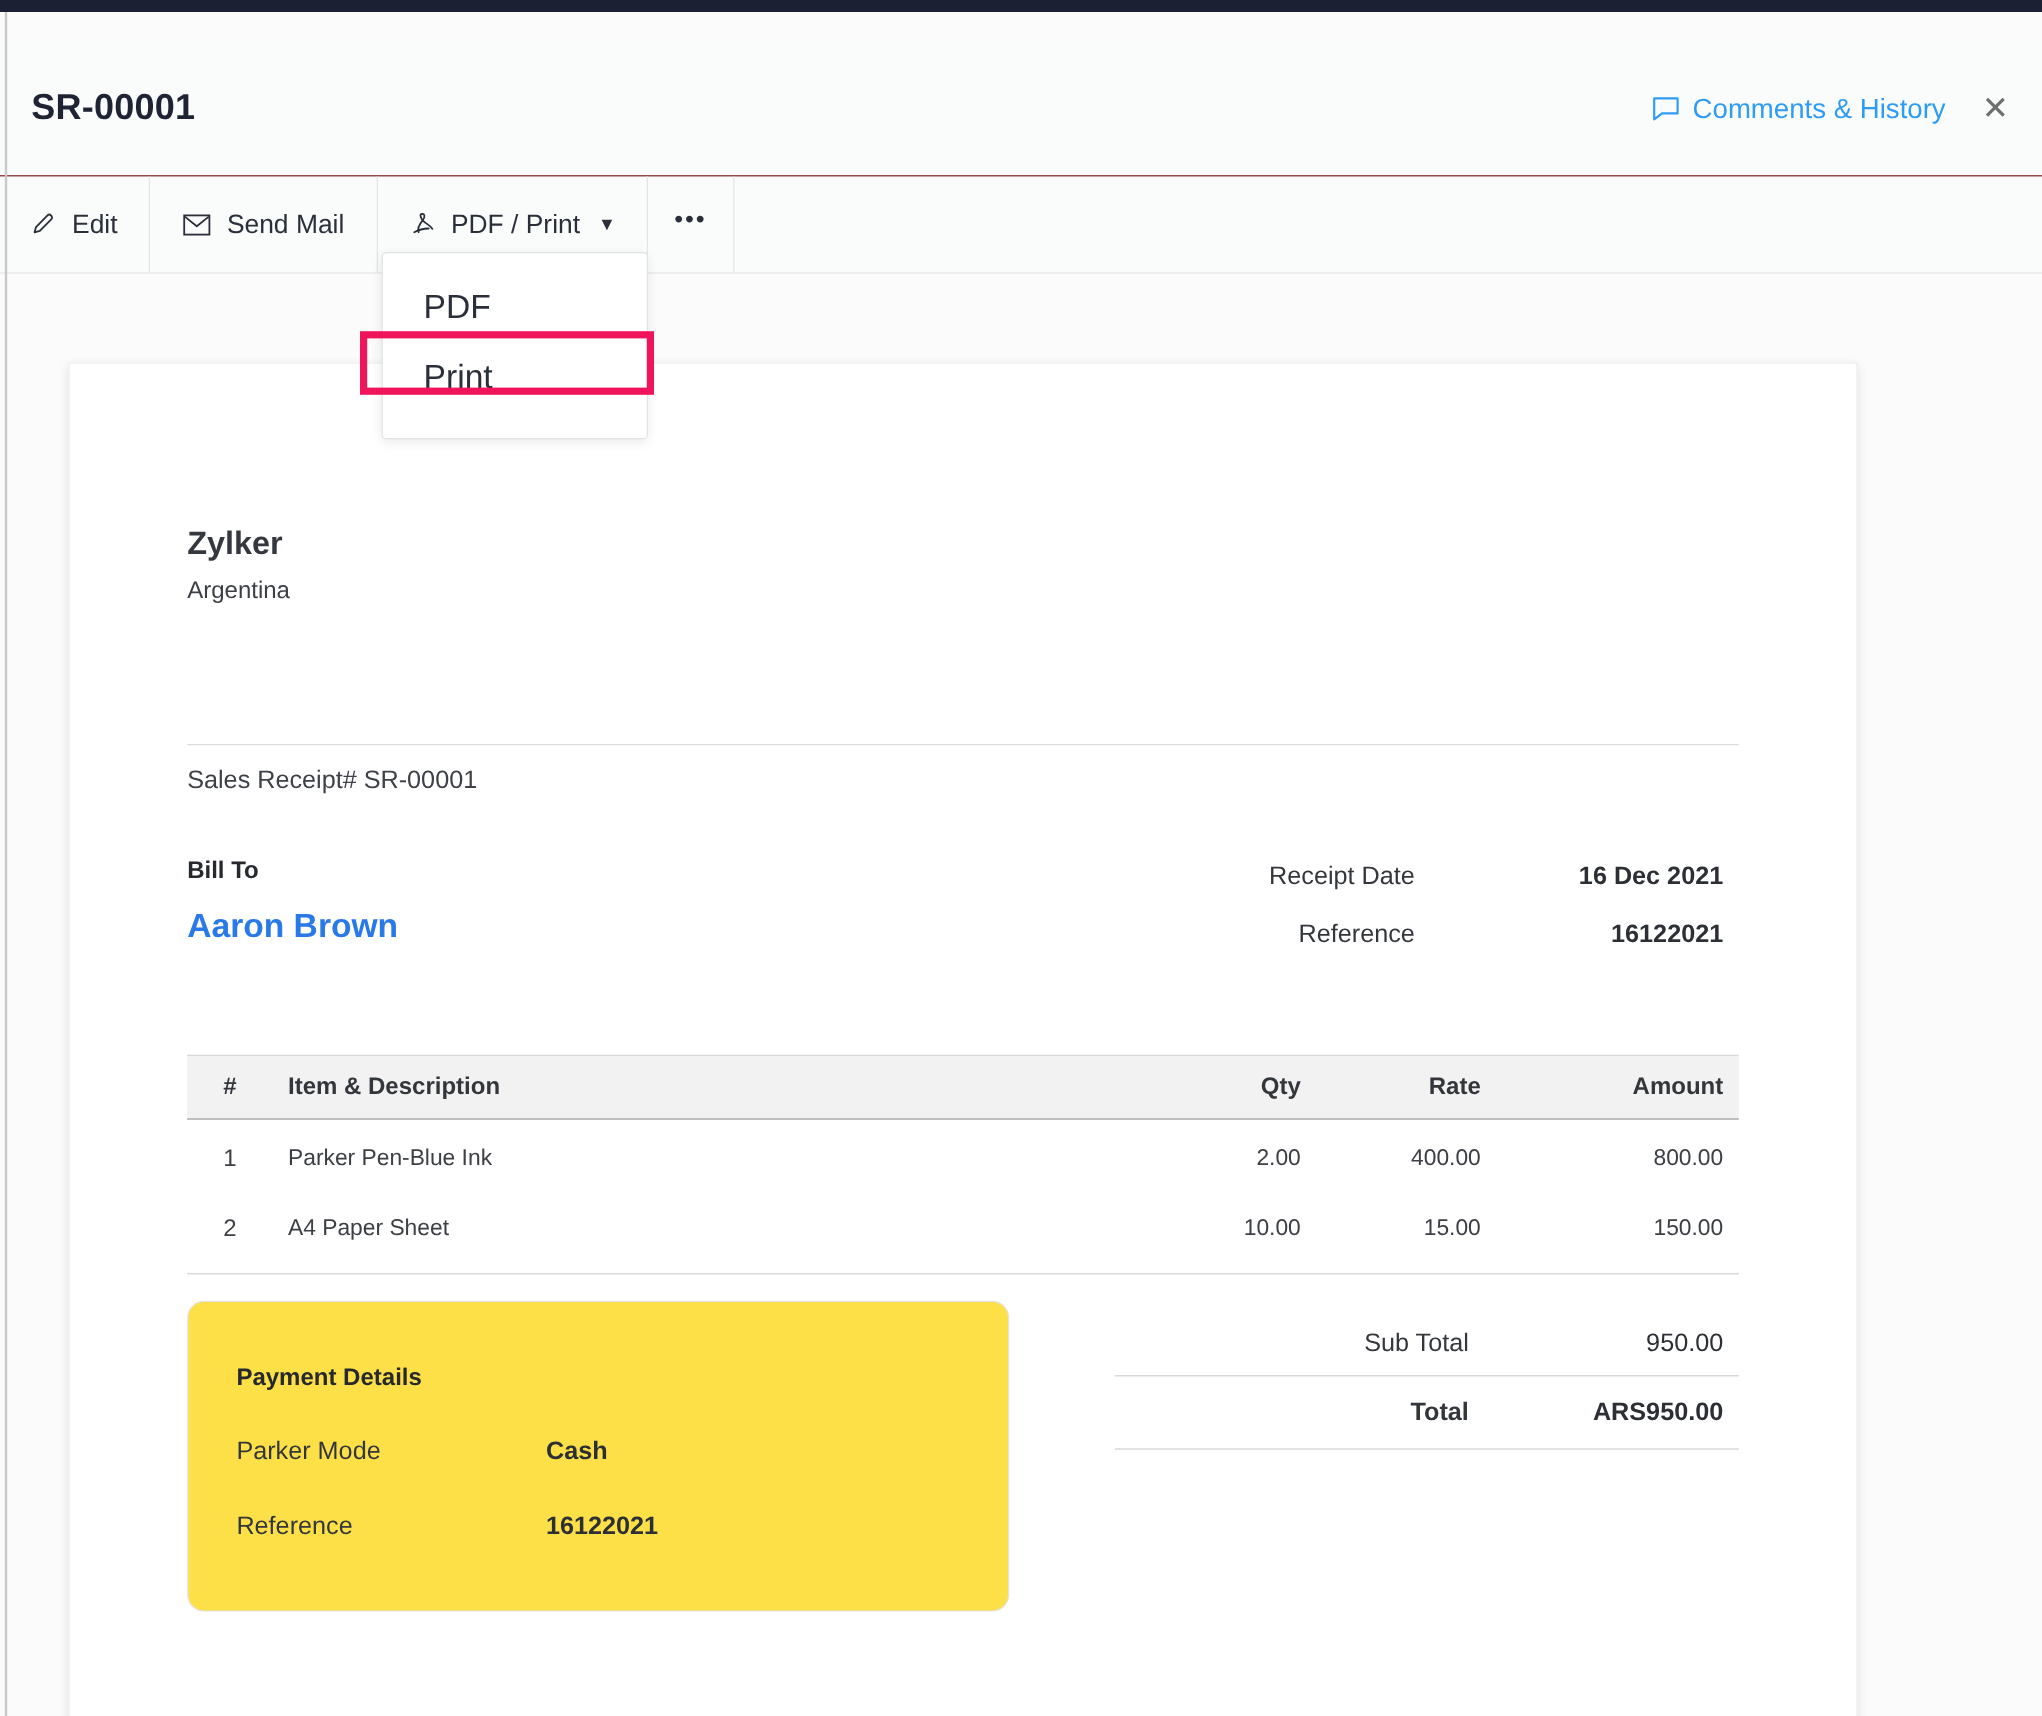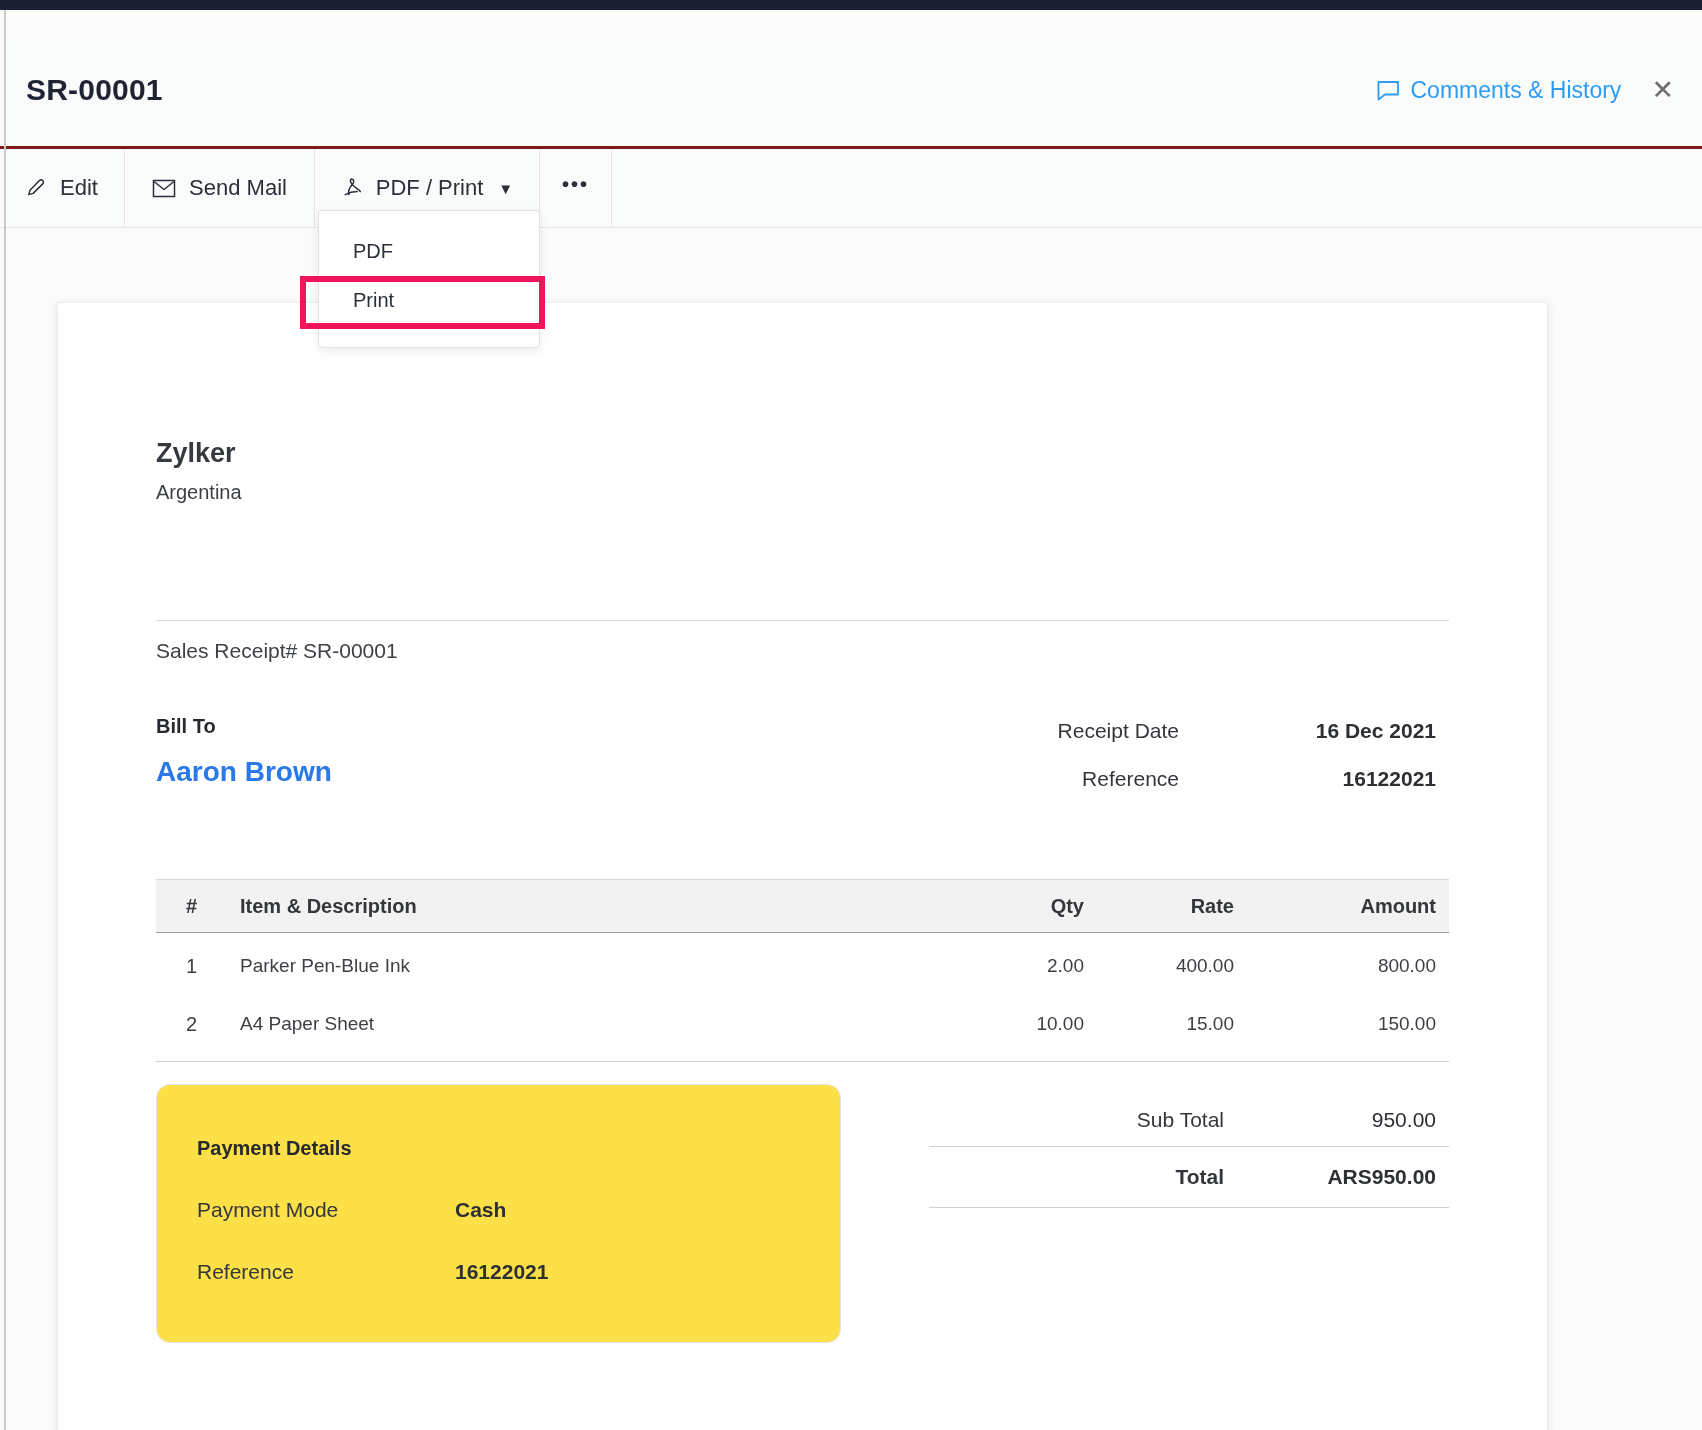--- a/index.html
+++ b/index.html
@@ -21,42 +21,42 @@
   .comments-link {
     display:flex; align-items:center; gap:10px; color:#2e9cf5;
     font-size:23px; cursor:pointer;
   }
   .comments-link svg { display:block; }
   .close-btn { font-size:27px; color:#6e6e6e; cursor:pointer; line-height:1; }
 
   
   .toolbar {
     height:82px; background:#fafbfb; display:flex;
-    border-top:3px solid #7f1d1d; border-bottom:1px solid #e4e4e6;
+    border-top:1px solid #7f1d1d; border-bottom:1px solid #e4e4e6;
   }
   .tb-btn {
     display:flex; align-items:center; justify-content:center; gap:13px;
     border-right:1px solid #e4e4e6; font-size:22px; color:#2b2f3a;
     cursor:pointer; background:transparent; border-top:none; border-bottom:none; border-left:none;
     font-family:"Liberation Sans", sans-serif;
   }
   .tb-btn svg { display:block; }
   .tb-edit { width:125px; }
   .tb-mail { width:190px; }
   .tb-pdf  { width:225px; }
   .tb-more { width:72px; font-size:20px; letter-spacing:2px; font-weight:bold; padding-bottom:8px; }
   .caret { font-size:15px; margin-left:2px; color:#2b2f3a; }
 
   
   .dropdown {
     position:absolute; left:318px; top:210px; width:222px; z-index:20;
     background:#fff; border:1px solid #e2e2e3; border-radius:4px;
     box-shadow:0 3px 10px rgba(0,0,0,.08); padding:16px 0 22px;
   }
-  .dd-item { padding:13px 0 13px 34px; font-size:20px; color:#2b2f3a; cursor:pointer; }
+  .dd-item { padding:13px 0 13px 34px; font-size:28px; color:#2b2f3a; cursor:pointer; }
   .annotation-box {
     position:absolute; left:300px; top:276px; width:245px; height:53px;
     border:6px solid #f0145a; z-index:30; pointer-events:none;
   }
 
   
   .doc-card {
     position:relative; margin:74px 154px 0 57px; min-height:1152px;
     background:#fff; border:1px solid #ececec;
     box-shadow:0 2px 8px rgba(0,0,0,.10);
@@ -222,21 +222,21 @@
             <div class="c-rate">15.00</div>
             <div class="c-amt">150.00</div>
           </div>
         </div>
     </div>
 
     <div class="bottom-row">
       <div class="payment-box">
         <div class="payment-title">Payment Details</div>
         <div class="payment-row">
-          <div class="payment-label">Payment Mode</div>
+          <div class="payment-label">Parker Mode</div>
           <div class="payment-value">Cash</div>
         </div>
         <div class="payment-row">
           <div class="payment-label">Reference</div>
           <div class="payment-value">16122021</div>
         </div>
       </div>
 
       <div class="totals">
         <div class="total-line">

